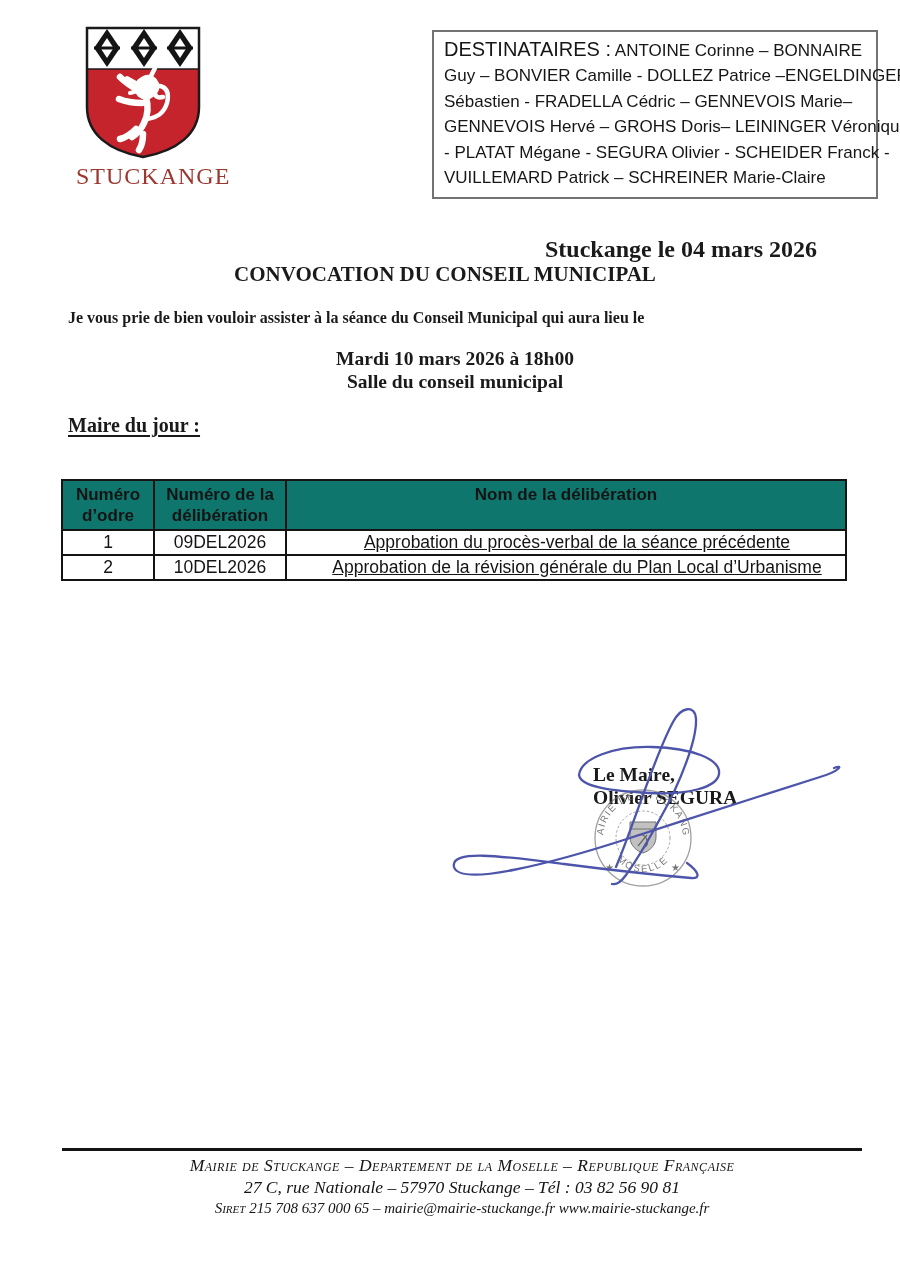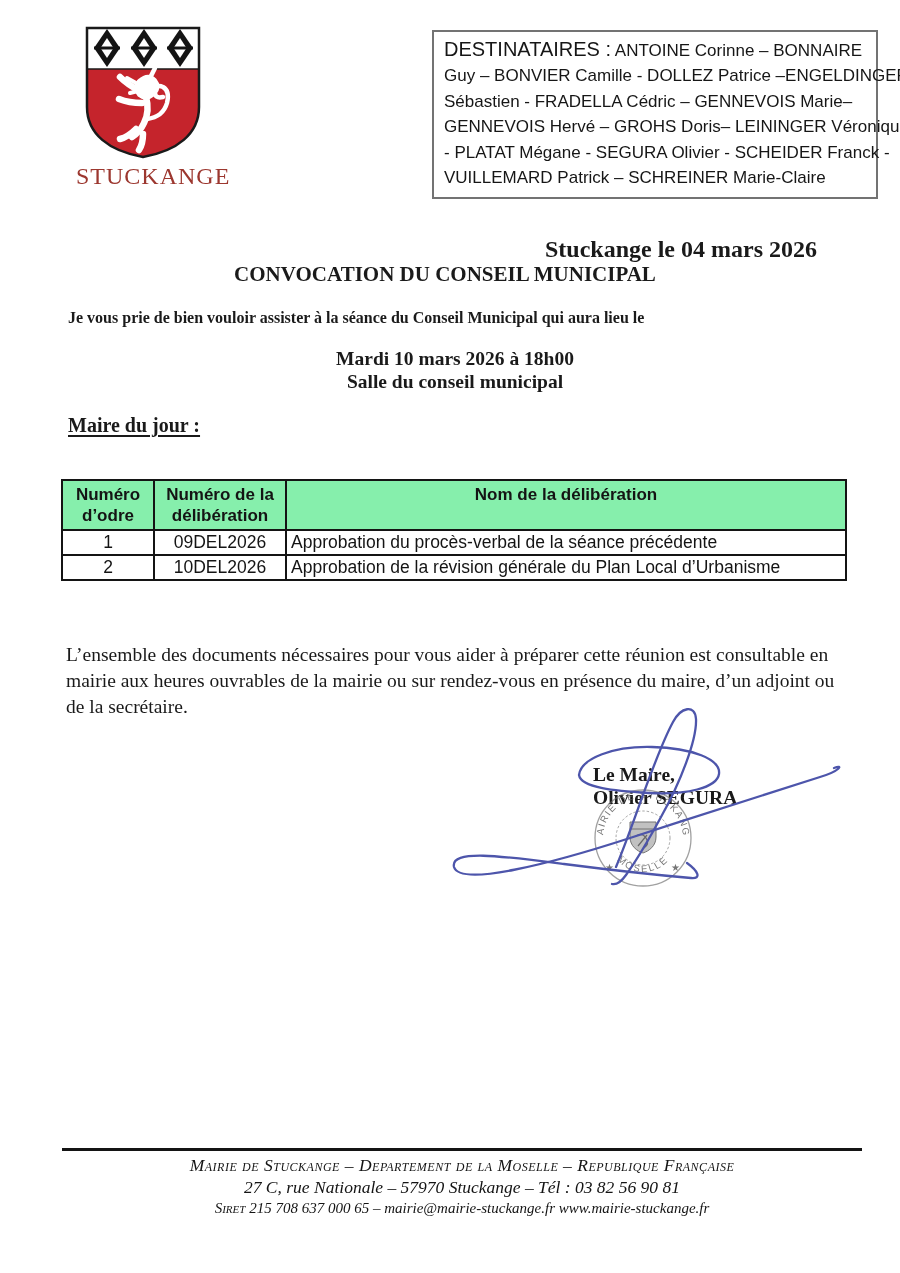--- a/index.html
+++ b/index.html
@@ -30,27 +30,27 @@
   .intro{position:absolute;left:68px;top:309px;width:800px;font-size:16px;font-weight:700;white-space:nowrap;}
   .meeting{position:absolute;left:0;top:347px;width:910px;text-align:center;font-size:19.5px;font-weight:700;line-height:23px;}
   .agenda-heading{position:absolute;left:68px;top:414px;font-size:20px;font-weight:700;text-decoration:underline;text-decoration-thickness:2px;text-underline-offset:3px;}
   
   .agenda-table{
     position:absolute;left:61px;top:479px;border-collapse:collapse;table-layout:fixed;
     font-family:"Liberation Sans","DejaVu Sans",sans-serif;color:#141414;
   }
   .agenda-table th,.agenda-table td{border:2px solid #141414;}
   .agenda-table th{
-    background:#86efac;font-size:17px;font-weight:700;line-height:21px;
+    background:#0f766e;font-size:17px;font-weight:700;line-height:21px;
     padding:3px 2px;text-align:center;vertical-align:top;
   }
   .agenda-table td{
     font-size:17.5px;font-weight:400;height:23px;line-height:23px;padding:0 2px;text-align:center;
   }
-  .agenda-table td.cell-name{text-align:left;padding-left:4px;}
+  .agenda-table td.cell-name{text-align:center;padding-left:24px;text-decoration:underline;}
   .col-order{width:92px;}
   .col-number{width:132px;}
   .col-name{width:560px;}
   
   .body-par{position:absolute;left:66px;top:642px;width:782px;font-size:19.5px;line-height:26px;}
   
   .closing{position:absolute;left:593px;top:763px;font-size:19.5px;line-height:23px;font-weight:bold;}
   .sig-overlay{position:absolute;left:440px;top:695px;width:440px;height:200px;}
   
   .footer{
@@ -159,21 +159,20 @@
         <td class="cell-name">Approbation du procès-verbal de la séance précédente</td>
       </tr>
       <tr>
         <td>2</td>
         <td>10DEL2026</td>
         <td class="cell-name">Approbation de la révision générale du Plan Local d’Urbanisme</td>
       </tr>
     </tbody>
   </table>
 
-  <div class="body-par">L’ensemble des documents nécessaires pour vous aider à préparer cette réunion est consultable en mairie aux heures ouvrables de la mairie ou sur rendez-vous en présence du maire, d’un adjoint ou de la secrétaire.</div>
 
   <div class="closing">
     <div>Le Maire,</div>
     <div>Olivier SEGURA</div>
   </div>
 
   <svg class="sig-overlay" viewBox="0 0 440 200">
 
     <g opacity="0.85">
       <circle cx="203" cy="143" r="48" fill="none" stroke="#6b6b6b" stroke-width="1.3" opacity="0.75"></circle>

